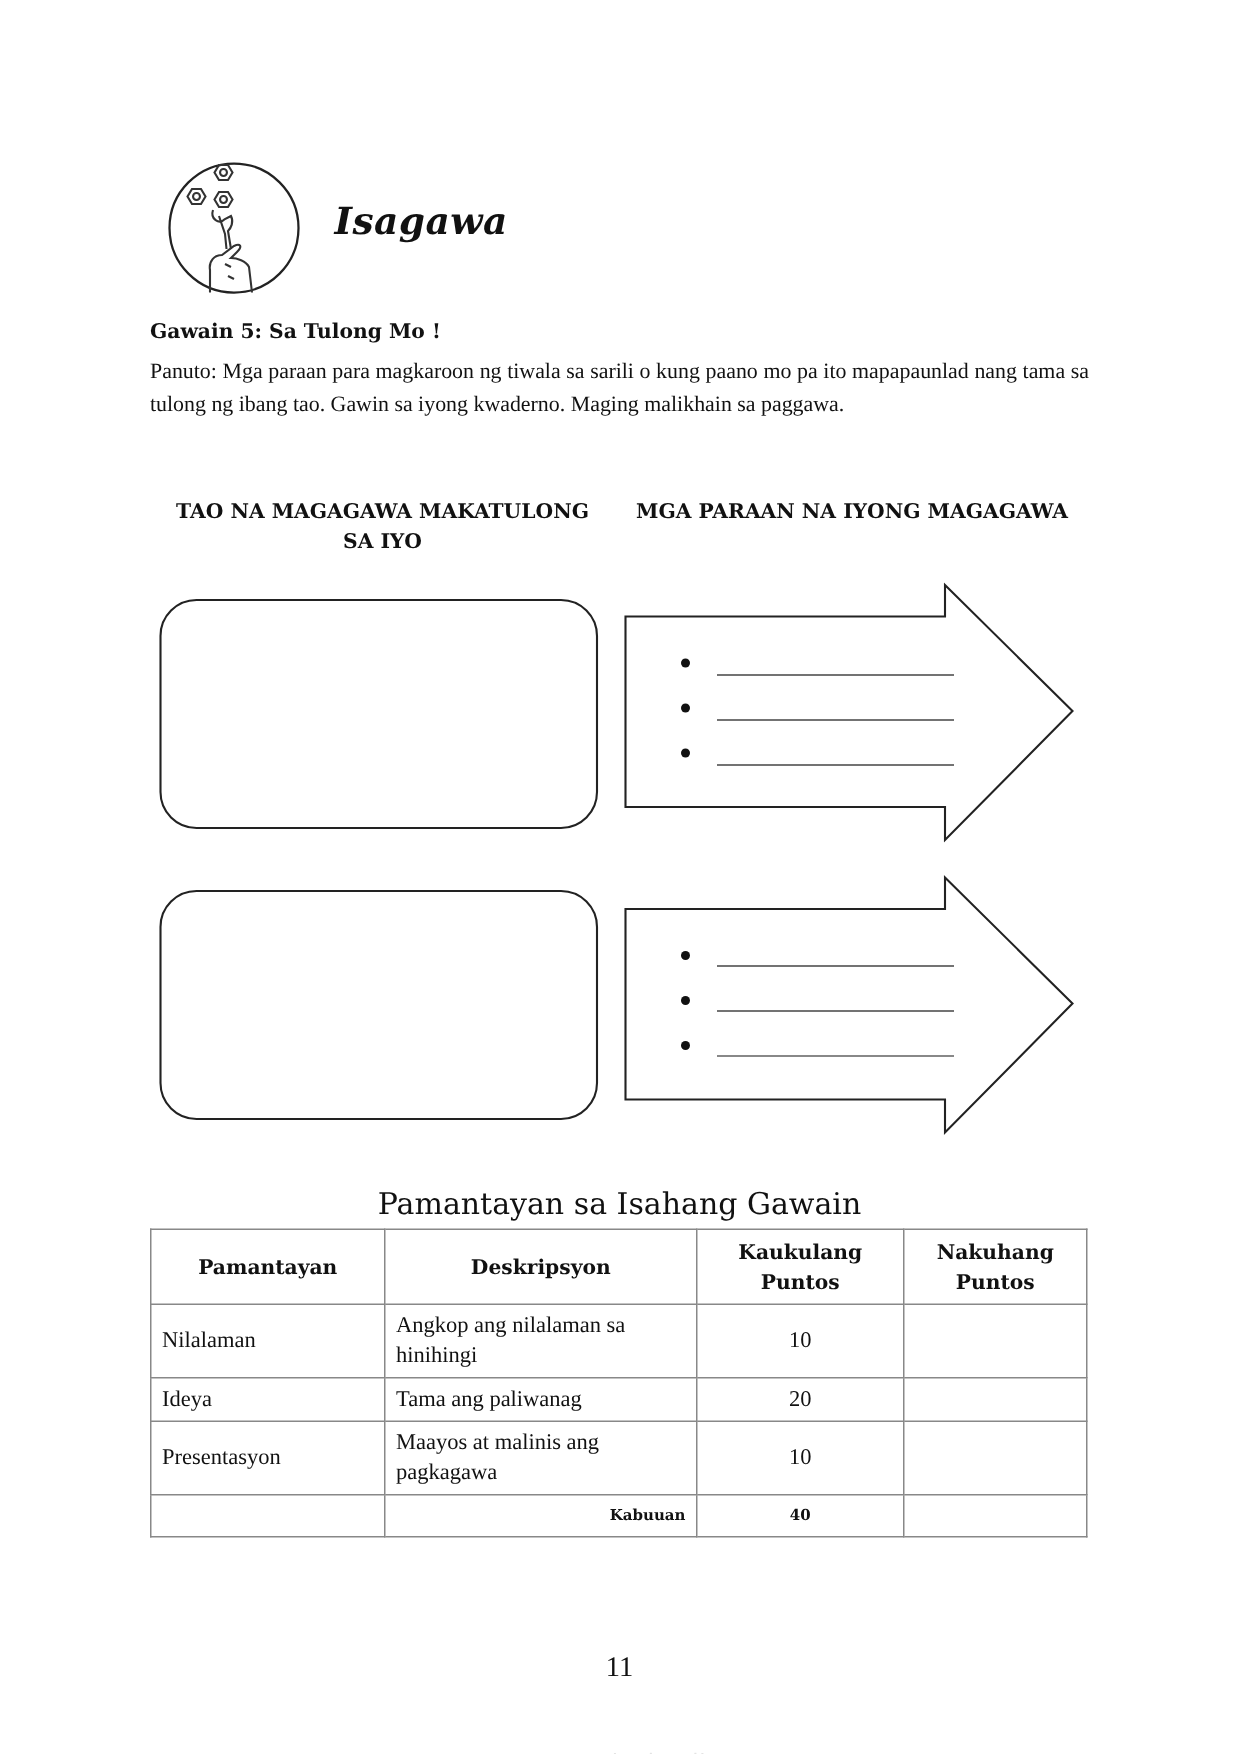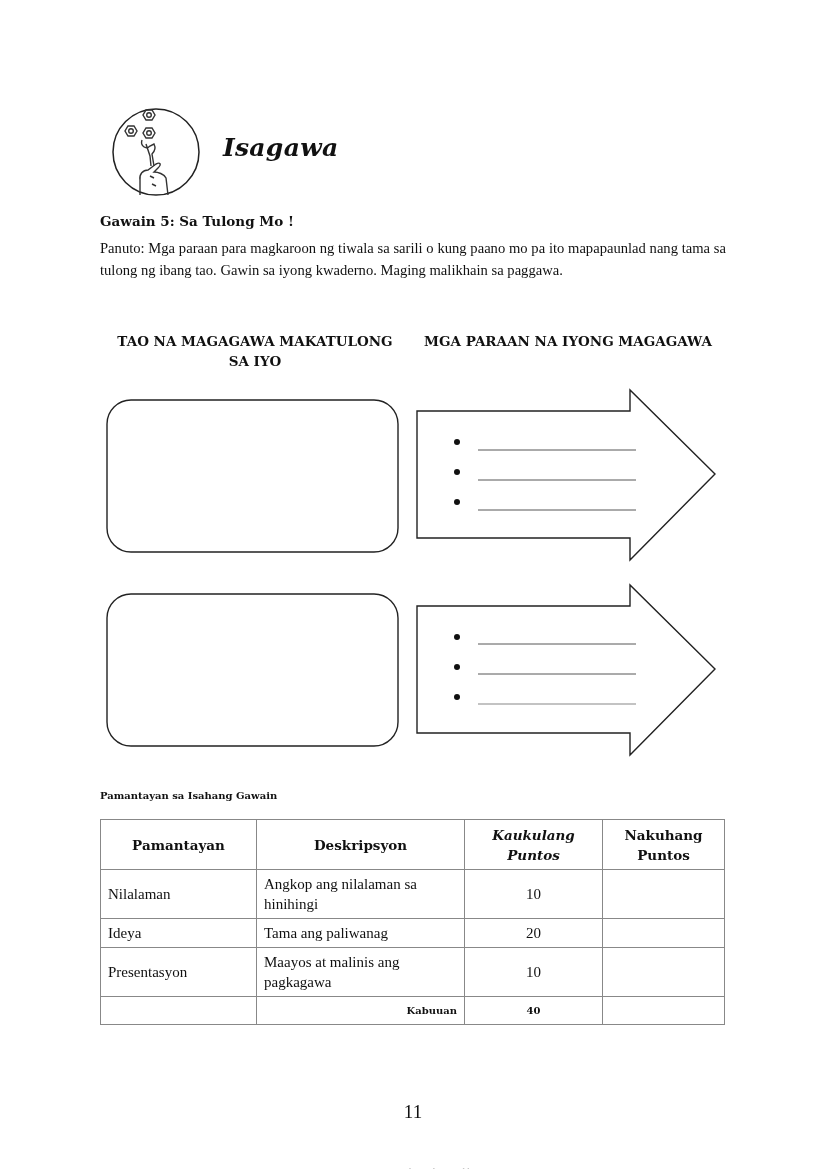--- a/index.html
+++ b/index.html
@@ -9,27 +9,27 @@
   #icon { left: 110px; top: 106px; width: 92px; height: 92px; }
   #section-title { left: 223px; top: 133px; font-size: 25px; font-weight: bold; font-style: italic;
                    font-family: "DejaVu Serif", serif; letter-spacing: 0.3px; }
   #activity-title { left: 100px; top: 213px; font-size: 13.5px; font-weight: bold; }
   #instructions { left: 100px; top: 238px; width: 626px; font-size: 14.6px; line-height: 21.5px;
                   text-align: justify; font-family: "Liberation Serif", serif; }
   .col-head { font-size: 13.5px; font-weight: bold; text-align: center; line-height: 20px; }
   #head-left { left: 115px; top: 331px; width: 280px; }
   #head-right { left: 412px; top: 331px; width: 312px; }
   #diagram { left: 0; top: 0; width: 826px; height: 1169px; }
-  #rubric-title { left: 100px; top: 790px; width: 626px; font-size: 10px; font-weight: bold; }
+  #rubric-title { left: 100px; top: 790px; width: 626px; text-align: center; font-size: 20px; font-weight: normal; }
   table#rubric { position: absolute; left: 100px; top: 819px; border-collapse: collapse;
                  font-family: "Liberation Serif", serif; font-size: 15px; }
   #rubric td, #rubric th { border: 1.3px solid #888; padding: 0 7px; vertical-align: middle; }
   #rubric th { font-family: "DejaVu Serif", serif; font-size: 13.5px; font-weight: bold; line-height: 20px; height: 49px; }
   #rubric td { line-height: 20px; }
-  .c1 { width: 141px; } .c2 { width: 193px; } .c3 { width: 123px; font-style: italic; } .c4 { width: 107px; }
+  .c1 { width: 141px; } .c2 { width: 193px; } .c3 { width: 123px; } .c4 { width: 107px; }
   .r1 { height: 49px; } .r2 { height: 29px; } .r3 { height: 49px; } .r4 { height: 28px; }
   .center { text-align: center; }
   .right { text-align: right; }
   .bold { font-weight: bold; font-family: "DejaVu Serif", serif; font-size: 10px; }
   #page-number { left: 0; top: 1101px; width: 826px; text-align: center; font-size: 19px;
                  font-family: "Liberation Serif", serif; }
   #watermark { left: 0; top: 1166px; width: 826px; text-align: center; font-size: 15px; color: #c8c8c8;
                font-family: "DejaVu Sans", sans-serif; letter-spacing: 0.5px; }
 </style>
 </head>

